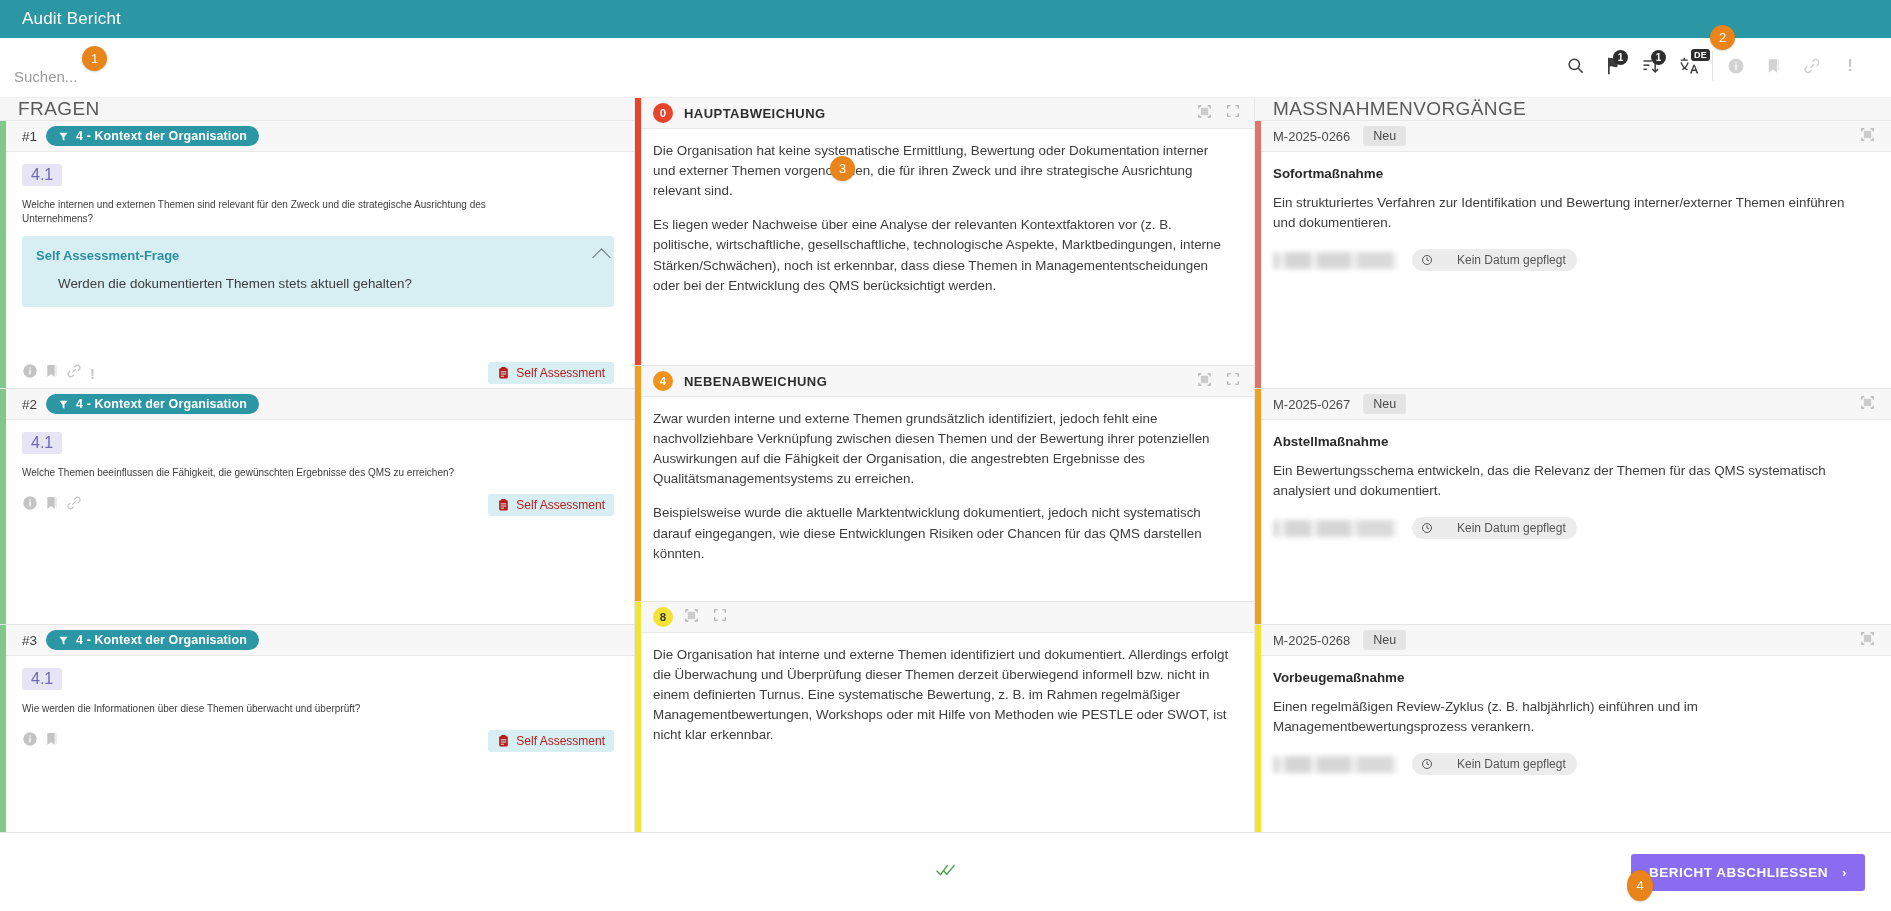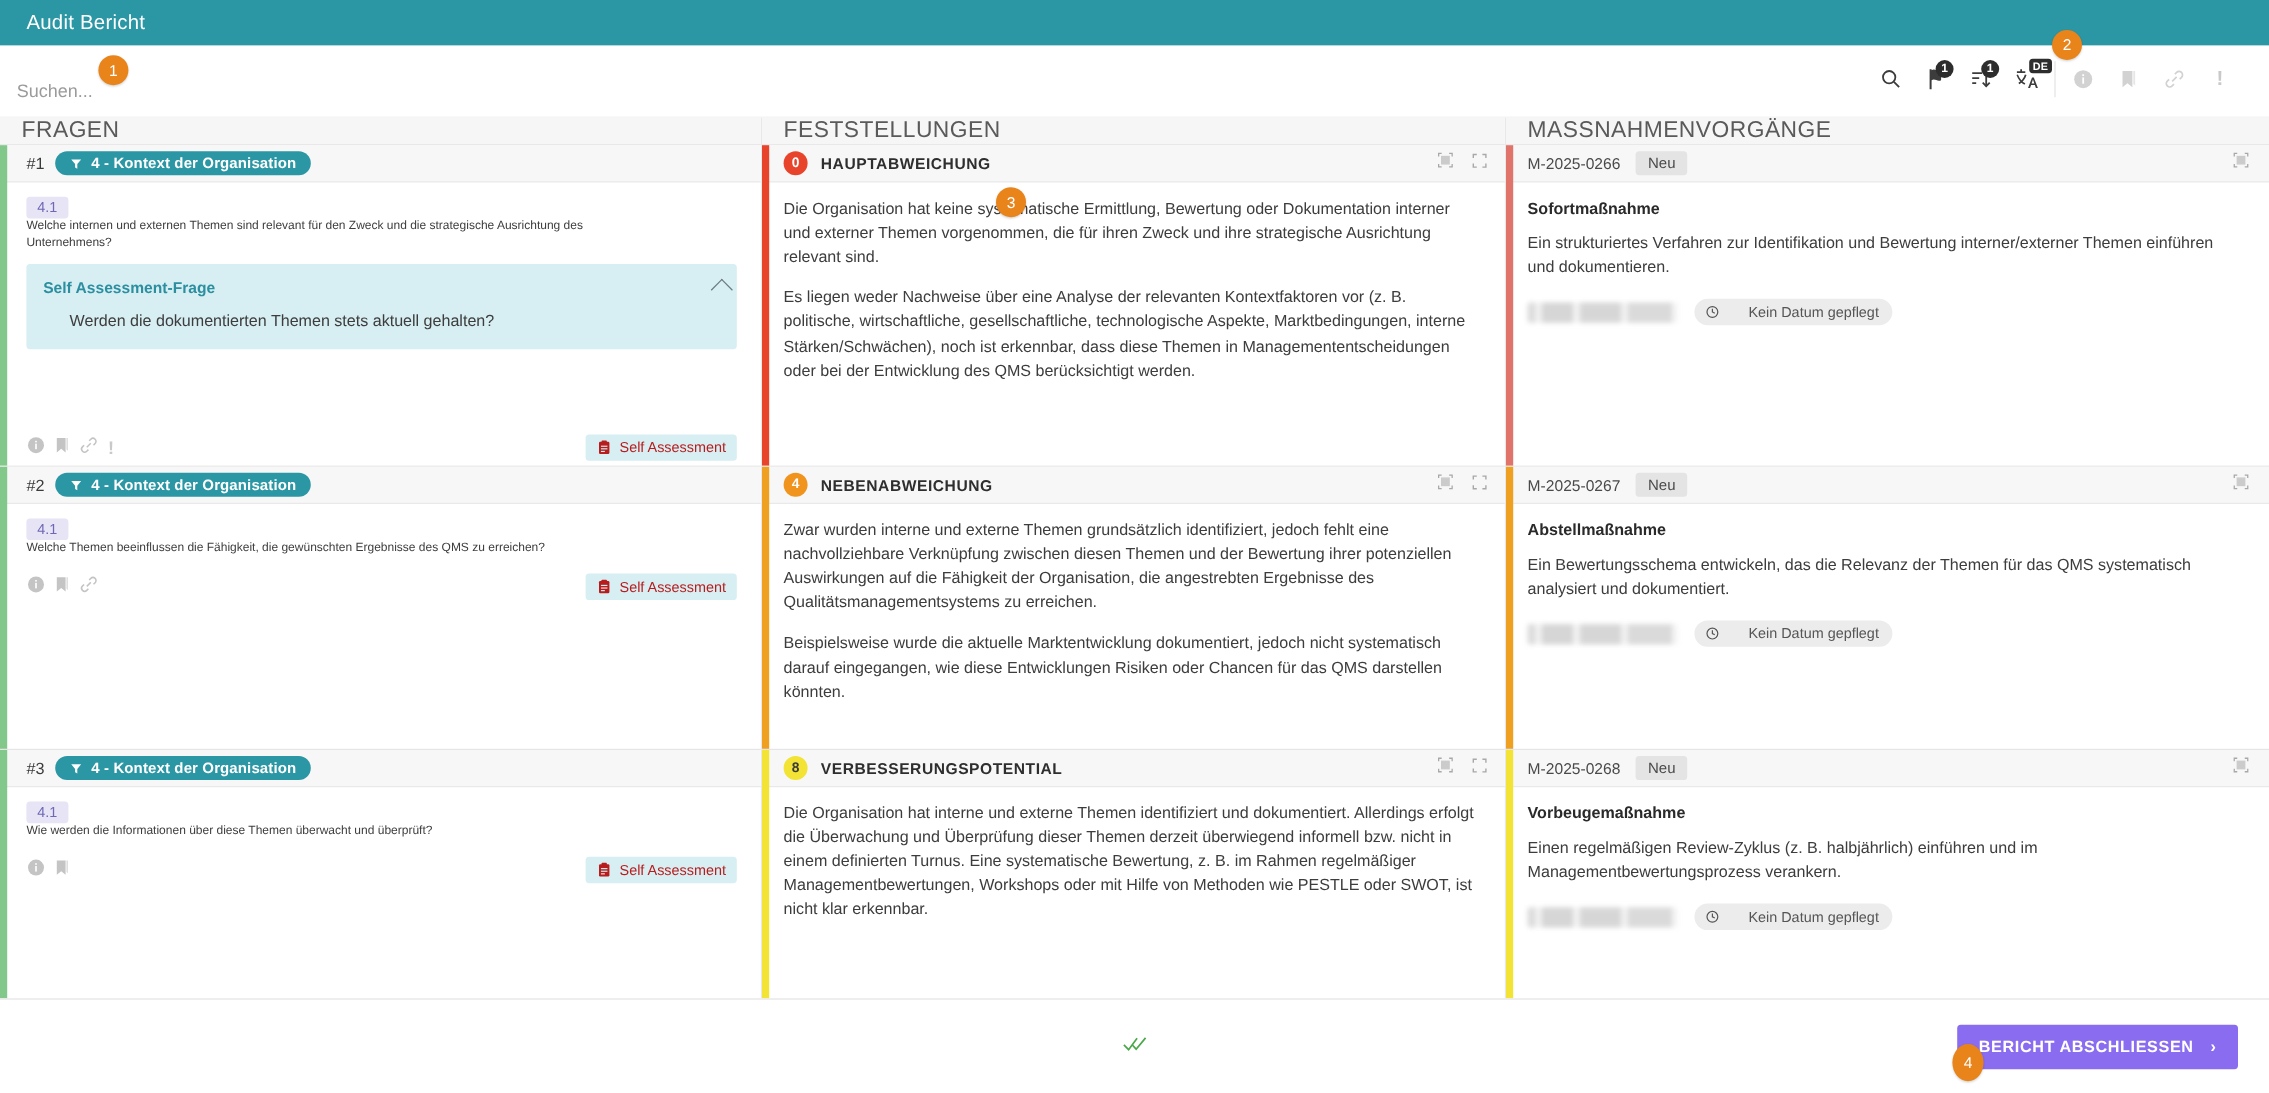--- a/index.html
+++ b/index.html
@@ -195,25 +195,25 @@
   .row-body {
     padding: 12px 20px 0 22px;
     flex: 1;
     display: flex;
     flex-direction: column;
     position: relative;
   }
   .tag-clause {
     background: #e6e4f5;
     color: #6f68b5;
-    font-size: 12px;
+    font-size: 16px;
     border-radius: 3px;
     padding: 2px 9px;
     align-self: flex-start;
-    margin-bottom: 0;
+    margin-bottom: 12px;
   }
   .q-text {
     font-size: 10px;
     color: #3d3d3d;
     line-height: 1.42;
     margin-bottom: 10px;
     max-width: 500px;
   }
 
   .sa-box {
@@ -617,21 +617,20 @@
             </span>
           </div>
           <div style="flex:1"></div>
         </div>
       </div>
 
     </div>
   </div>
 
   <div class="col col-f">
-    <div class="col-head">FESTSTELLUNGEN</div>
     <div class="rows">
 
       <div class="f-row h1" style="height:268px">
         <div class="accent" style="background:#e8442c"></div>
         <div class="f-head">
           <span class="dot" style="background:#e8442c;color:#fff">0</span>
           <span class="f-title">HAUPTABWEICHUNG</span>
           <span class="f-icons">
             <span><svg width="15" height="15" viewBox="0 0 24 24" fill="none" stroke="currentColor" stroke-width="1.7">
                   <path d="M3 7V3h4M21 7V3h-4M3 17v4h4M21 17v4h-4"></path>
@@ -666,21 +665,20 @@
         <div class="f-body">
           <p>Zwar wurden interne und externe Themen grundsätzlich identifiziert, jedoch fehlt eine nachvollziehbare Verknüpfung zwischen diesen Themen und der Bewertung ihrer potenziellen Auswirkungen auf die Fähigkeit der Organisation, die angestrebten Ergebnisse des Qualitätsmanagementsystems zu erreichen.</p>
           <p>Beispielsweise wurde die aktuelle Marktentwicklung dokumentiert, jedoch nicht systematisch darauf eingegangen, wie diese Entwicklungen Risiken oder Chancen für das QMS darstellen könnten.</p>
         </div>
       </div>
 
       <div class="f-row" style="height:231px">
         <div class="accent" style="background:#f2e335"></div>
         <div class="f-head">
           <span class="dot" style="background:#f2e335;color:#3b3b3b">8</span>
-          <span class="f-title">VERBESSERUNGSPOTENTIAL</span>
           <span class="f-icons">
             <span><svg width="15" height="15" viewBox="0 0 24 24" fill="none" stroke="currentColor" stroke-width="1.7">
                   <path d="M3 7V3h4M21 7V3h-4M3 17v4h4M21 17v4h-4"></path>
                   <rect x="7" y="7" width="10" height="10" fill="currentColor" opacity=".55"></rect>
                 </svg></span>
             <span><svg width="14" height="14" viewBox="0 0 24 24" fill="none" stroke="currentColor" stroke-width="2">
                   <path d="M3 8V3h5M21 8V3h-5M3 16v5h5M21 16v5h-5"></path>
                 </svg></span>
           </span>
         </div>

